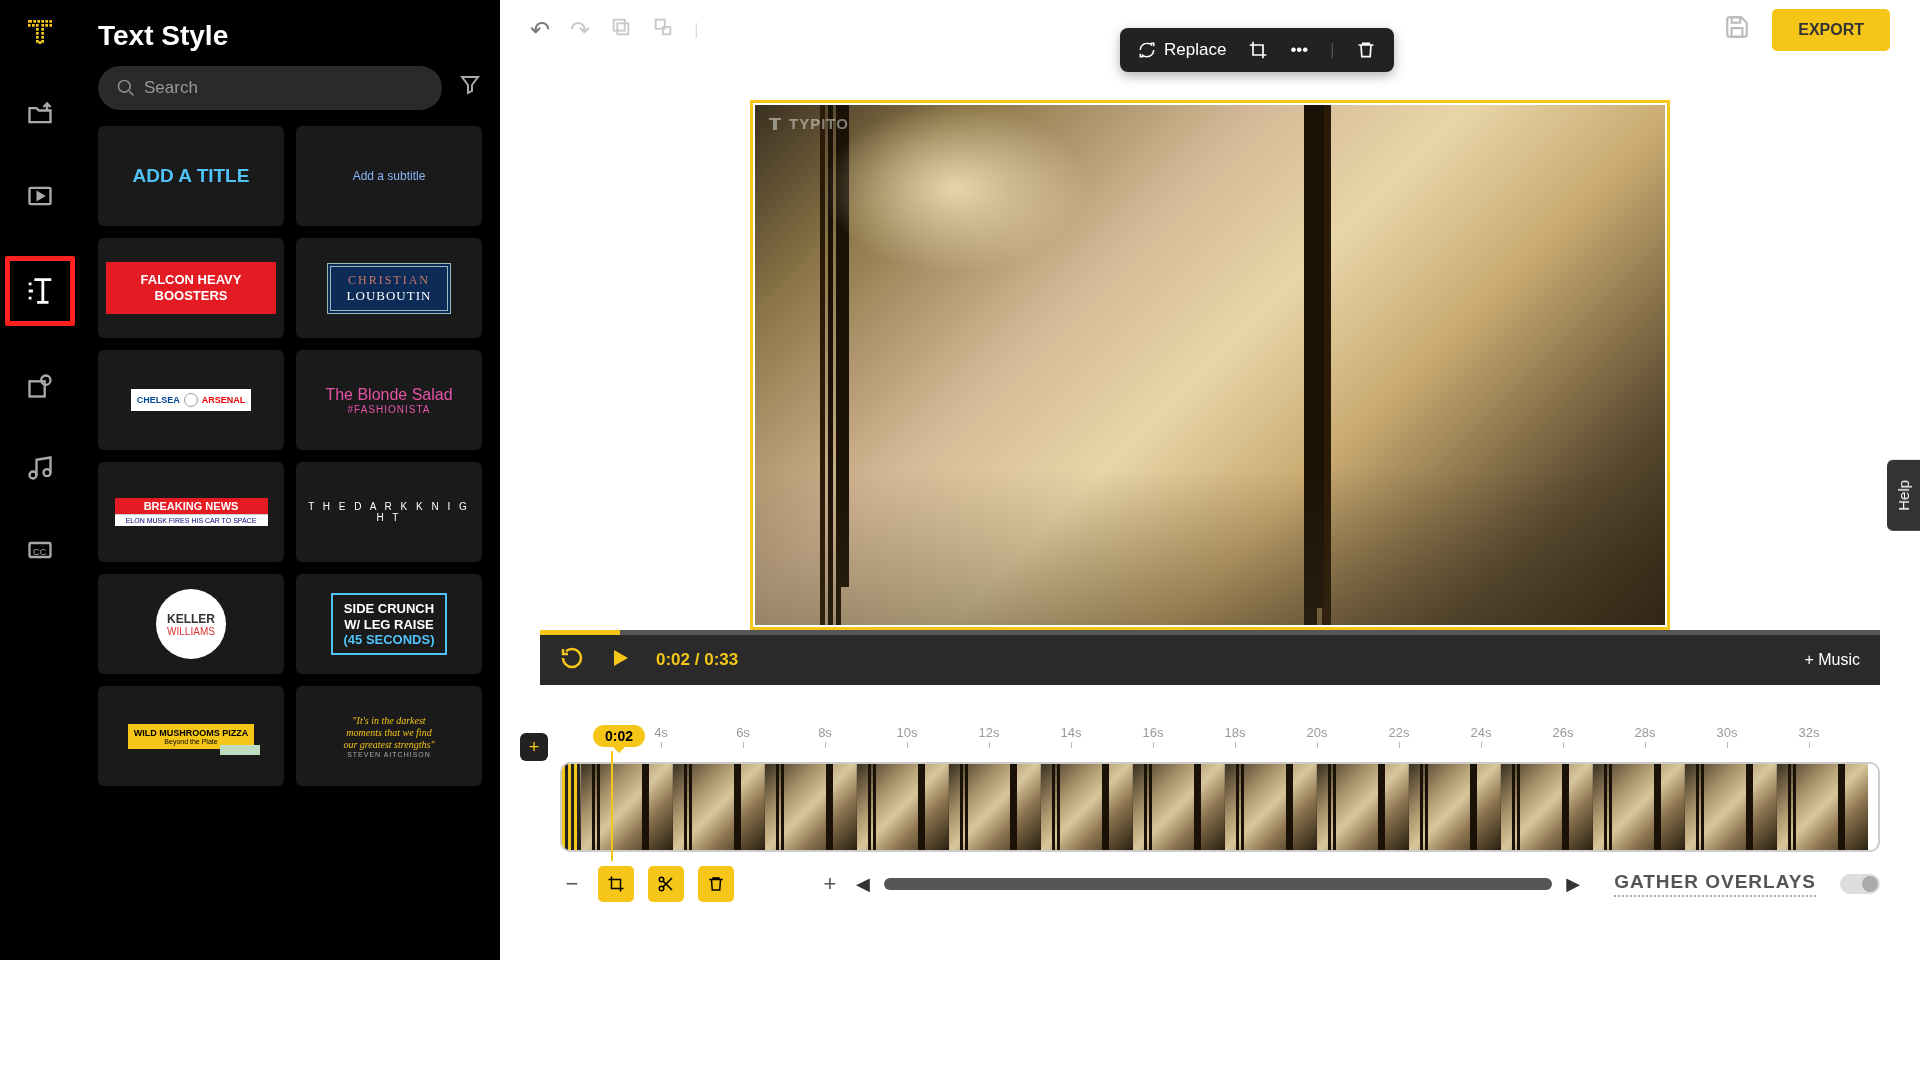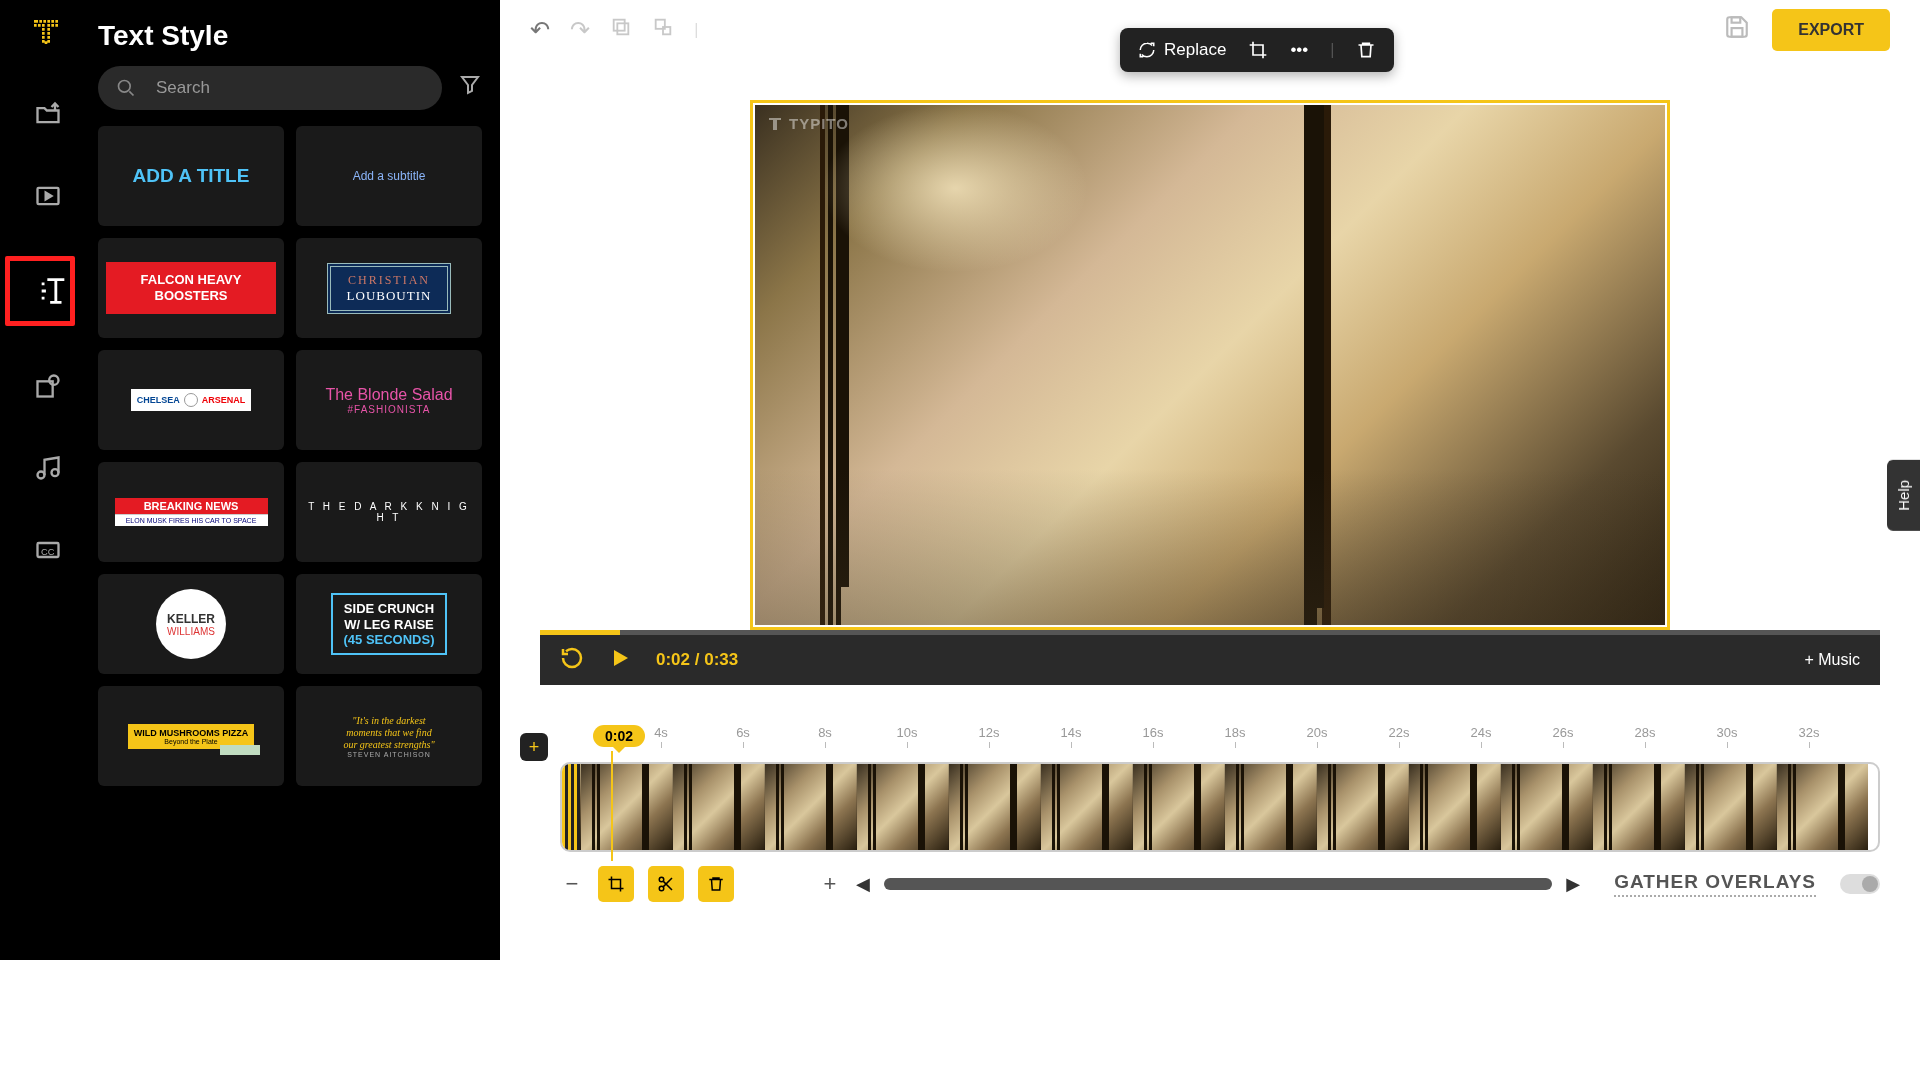--- a/index.html
+++ b/index.html
@@ -1,26 +1,26 @@
 <!DOCTYPE html>
 <html><head>
 <meta charset="utf-8">
 <style>
 * { margin: 0; padding: 0; box-sizing: border-box; font-family: Arial, sans-serif; }
 body { width: 1920px; height: 1080px; background: #fff; overflow: hidden; position: relative; }
 
 .leftbar { position: absolute; left: 0; top: 0; width: 80px; height: 960px; background: #000; display: flex; flex-direction: column; align-items: center; padding-top: 10px; gap: 38px; }
-.leftbar .icon { width: 44px; height: 44px; display: flex; align-items: center; justify-content: flex-end; color: #aaa; font-size: 28px; cursor: pointer; }
+.leftbar .icon { width: 44px; height: 44px; display: flex; align-items: center; justify-content: center; color: #aaa; font-size: 28px; cursor: pointer; }
 .leftbar .logo { color: #f5c518; }
 .leftbar .active { border: 5px solid #ff2020; border-radius: 2px; width: 70px; height: 70px; }
 
 .panel { position: absolute; left: 80px; top: 0; width: 420px; height: 960px; background: #000; color: #fff; }
 .panel-title { font-size: 28px; font-weight: bold; padding: 20px 18px 14px; }
 .search-row { display: flex; align-items: center; gap: 16px; padding: 0 18px 16px; }
-.search-box { flex: 1; background: #2a2a2a; border-radius: 30px; height: 44px; display: flex; align-items: center; padding: 0 18px; gap: 20px; }
+.search-box { flex: 1; background: #2a2a2a; border-radius: 30px; height: 44px; display: flex; align-items: center; padding: 0 18px; gap: 8px; }
 .search-box input { flex: 1; background: transparent; border: none; outline: none; color: #fff; font-size: 17px; }
 .search-box input::placeholder { color: #999; }
 .filter-icon { color: #aaa; font-size: 28px; cursor: pointer; }
 
 .grid { display: grid; grid-template-columns: 1fr 1fr; gap: 12px; padding: 0 18px; }
 .card { background: #1a1a1a; border-radius: 6px; height: 100px; display: flex; align-items: center; justify-content: center; cursor: pointer; text-align: center; padding: 8px; position: relative; overflow: hidden; }
 .card .t1 { color: #4FC3F7; font-weight: bold; font-size: 19px; }
 .card .t2 { color: #8ab4f8; font-size: 12px; }
 .card .stack { display:flex; flex-direction:column; align-items:center; gap:2px; }
 .card .line-white { color:#fff; font-size:10px; letter-spacing:1px; }

